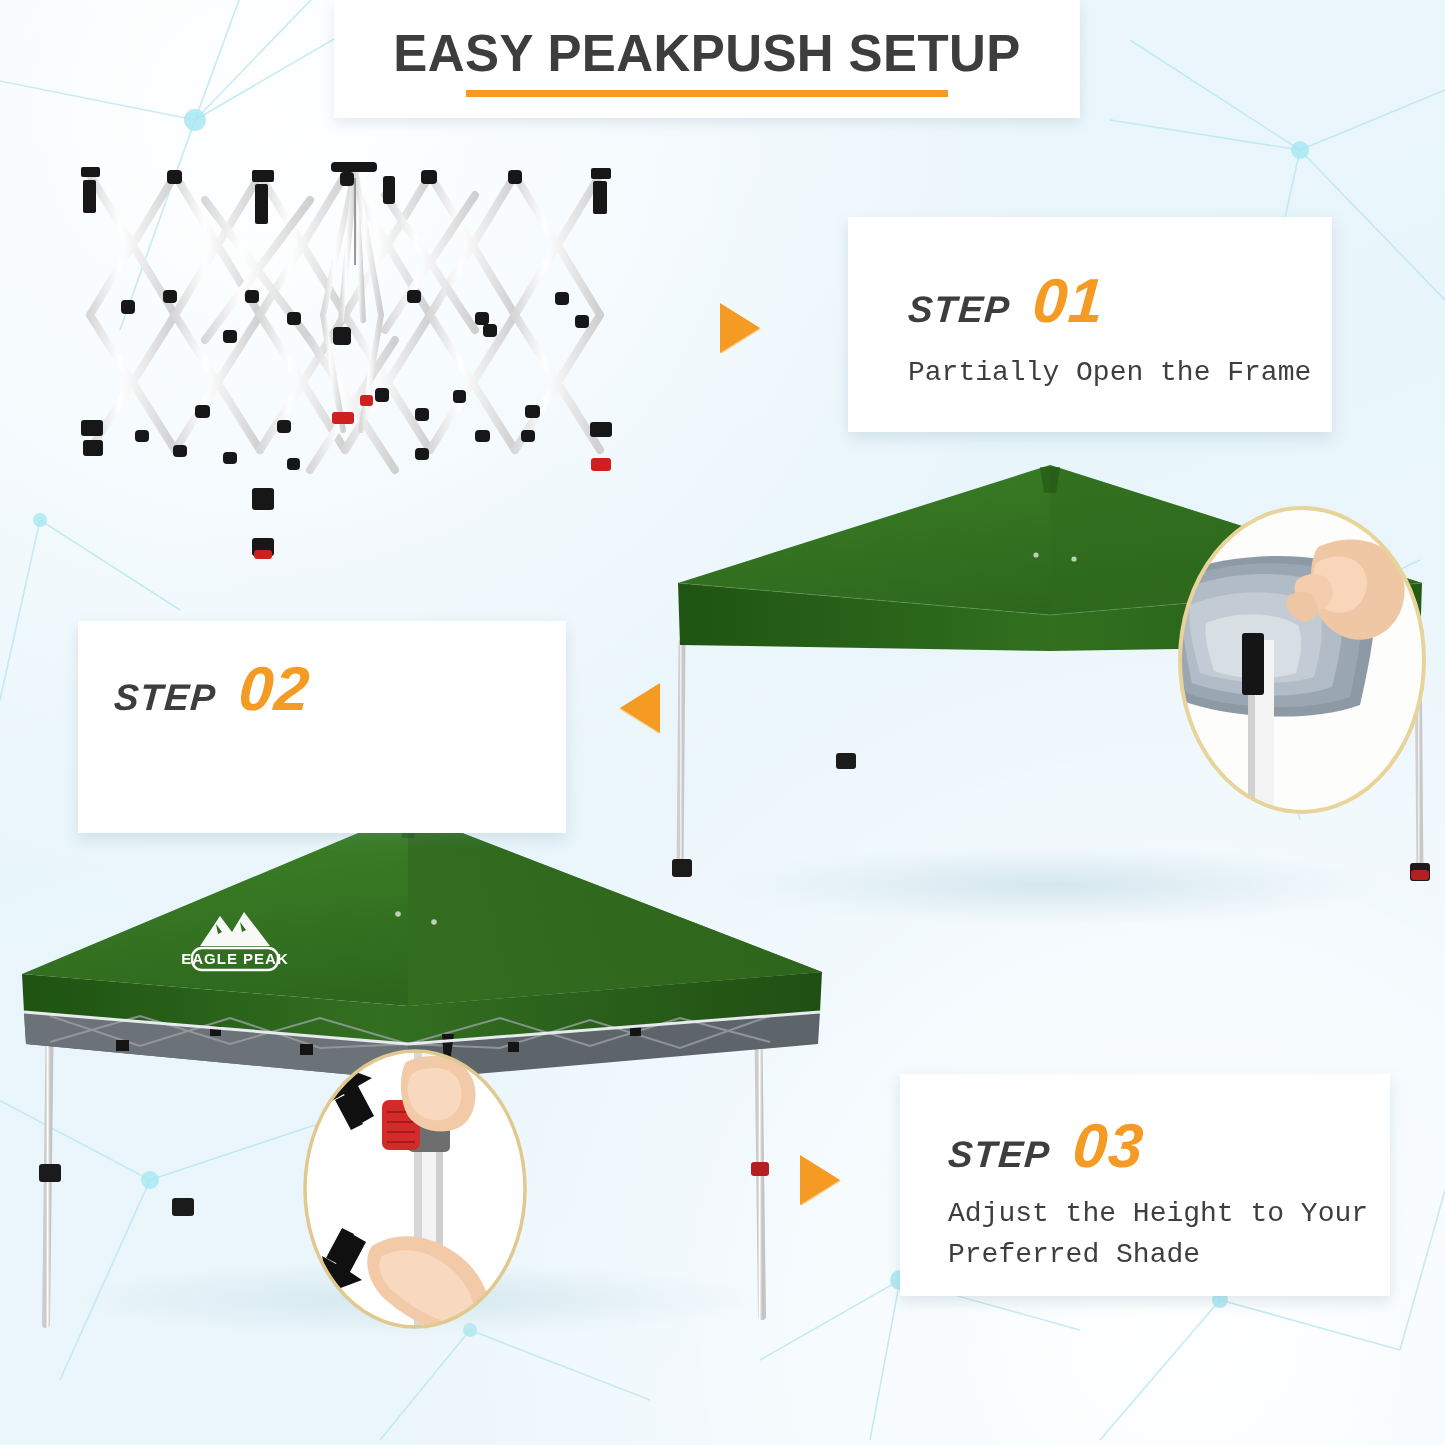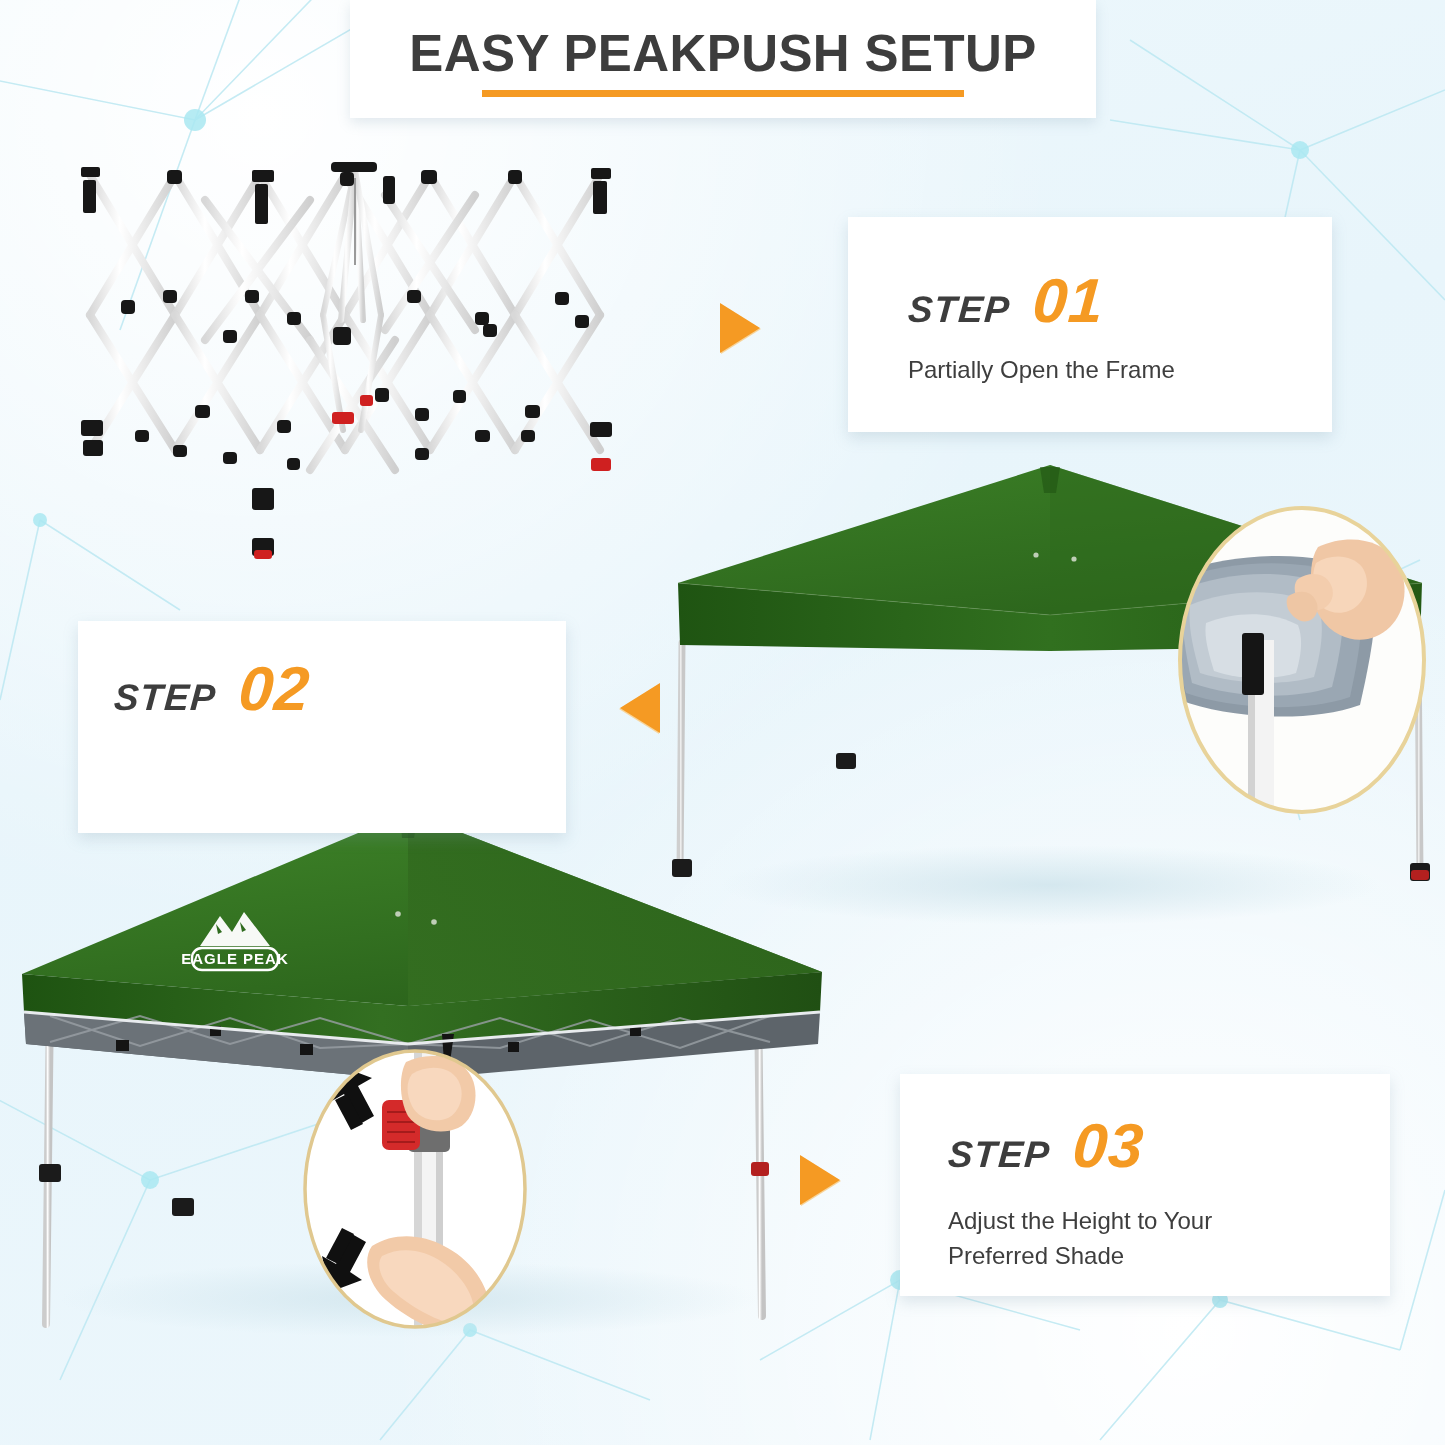--- a/index.html
+++ b/index.html
@@ -15,21 +15,21 @@
     width:1445px;height:1445px;
     background:
       radial-gradient(circle at 18% 8%, #ffffff 0%, rgba(255,255,255,0) 45%),
       radial-gradient(circle at 82% 92%, #ffffff 0%, rgba(255,255,255,0) 45%),
       linear-gradient(160deg,#eef8fc 0%, #e8f5fb 40%, #edf7fc 100%);
   }
   .bg-net{position:absolute;inset:0;pointer-events:none;}
 
   
   #title-banner{
-    position:absolute;left:350px;top:0px;width:746px;height:118px;
+    position:absolute;left:334px;top:0px;width:746px;height:118px;
     background:#ffffff;
     box-shadow:0 5px 12px rgba(120,150,170,.20);
     display:flex;flex-direction:column;align-items:center;justify-content:center;
   }
   #title-text{
     font-size:51px;font-weight:bold;color:#3d3d3d;
     letter-spacing:.4px;line-height:1;
     margin-top:6px;
   }
   #title-rule{
@@ -50,26 +50,27 @@
   .step-word{
     font-size:37px;font-weight:bold;font-style:italic;color:#3d3d3d;
     letter-spacing:1.5px;transform:skewX(-4deg);
   }
   .step-num{
     font-size:62px;font-weight:bold;font-style:italic;color:#f59a23;
     letter-spacing:1px;margin-left:22px;transform:skewX(-4deg);
     line-height:.9;
   }
   .step-desc{
-    font-size:24px;color:#3e3e3e;line-height:1.45;margin-top:18px;
+    font-size:28px;color:#3e3e3e;line-height:1.45;margin-top:18px;
     white-space:pre-line;
+    font-family:Liberation Mono, monospace;
   }
   #step-card-1 .step-desc{margin-top:22px;}
   #step-card-2 .step-desc{margin-top:16px;}
-  #step-card-3 .step-desc{margin-top:28px;}
+  #step-card-3 .step-desc{margin-top:18px;}
 
   
   .arrow{position:absolute;width:0;height:0;}
   .arrow-right{
     border-top:25px solid transparent;border-bottom:25px solid transparent;
     border-left:40px solid #f59a23;
     filter:drop-shadow(1px 1px 0 #f7d49a);
   }
   .arrow-left{
     border-top:25px solid transparent;border-bottom:25px solid transparent;

